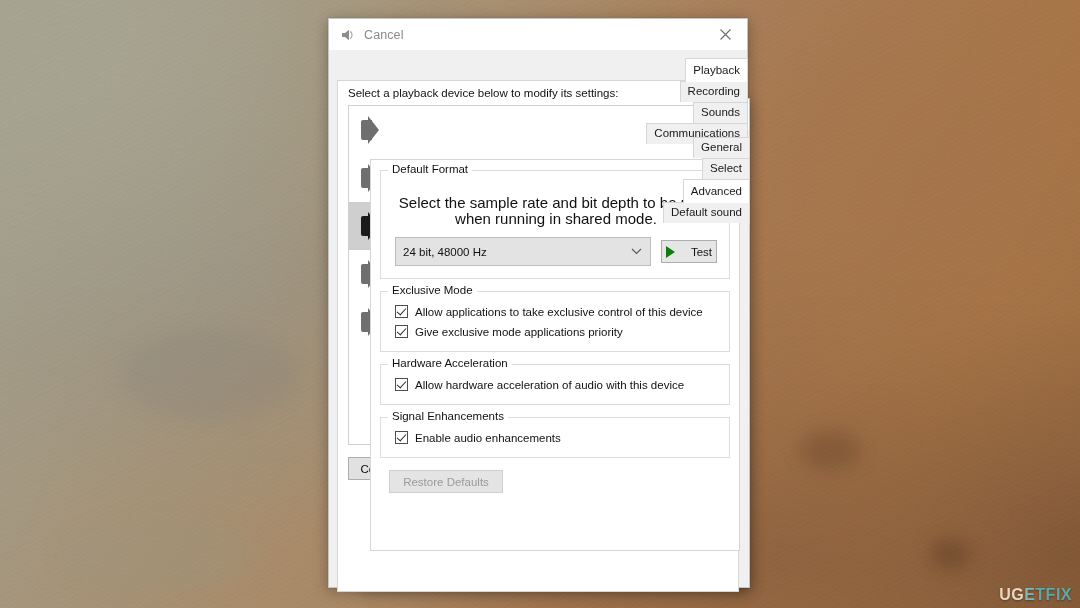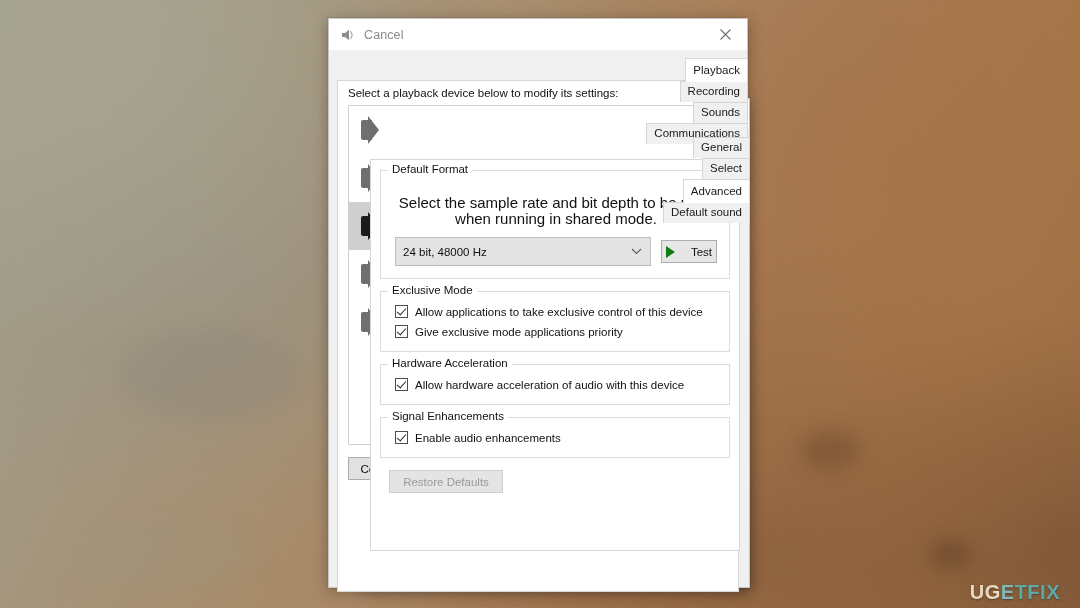--- a/index.html
+++ b/index.html
@@ -181,22 +181,22 @@
     clip-path: polygon(50% 0%, 61.8% 35.1%, 98.6% 35.1%, 68.9% 56.8%,
                        80.3% 91.8%, 50% 70.2%, 19.7% 91.8%, 31.1% 56.8%,
                        1.4% 35.1%, 38.2% 35.1%);
     filter: drop-shadow(0 1px 1px rgba(0,0,0,.25));
   }
   #star-excl { left: 360px; top: 306px; width: 56px; height: 54px; transform: rotate(-12deg); }
   #star-ok   { left: 552px; top: 536px; width: 56px; height: 54px; transform: rotate(9deg); }
 
   
   #watermark {
-    position: absolute; right: 20px; bottom: 4px;
-    font-size: 20px; font-weight: bold; letter-spacing: .5px;
+    position: absolute; right: 8px; bottom: 4px;
+    font-size: 16px; font-weight: bold; letter-spacing: .5px;
     display: flex; align-items: baseline;
     text-shadow: 0 1px 2px rgba(0,0,0,.35);
   }
   .wm-ug { color: #e8d9c0; }
   .wm-e  { color: #7fb8b8; position: relative; }
   .wm-fix{ color: #5fa8a8; }
 </style>
 </head>
 <body>
 

